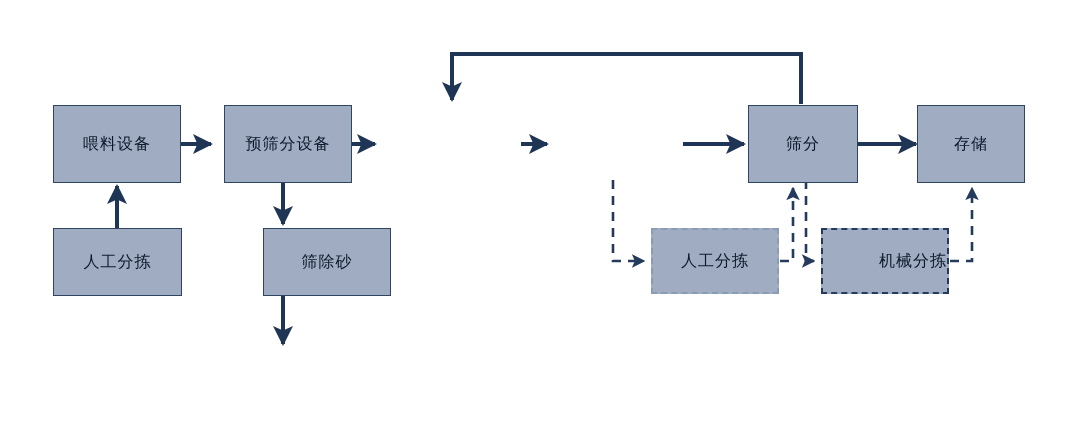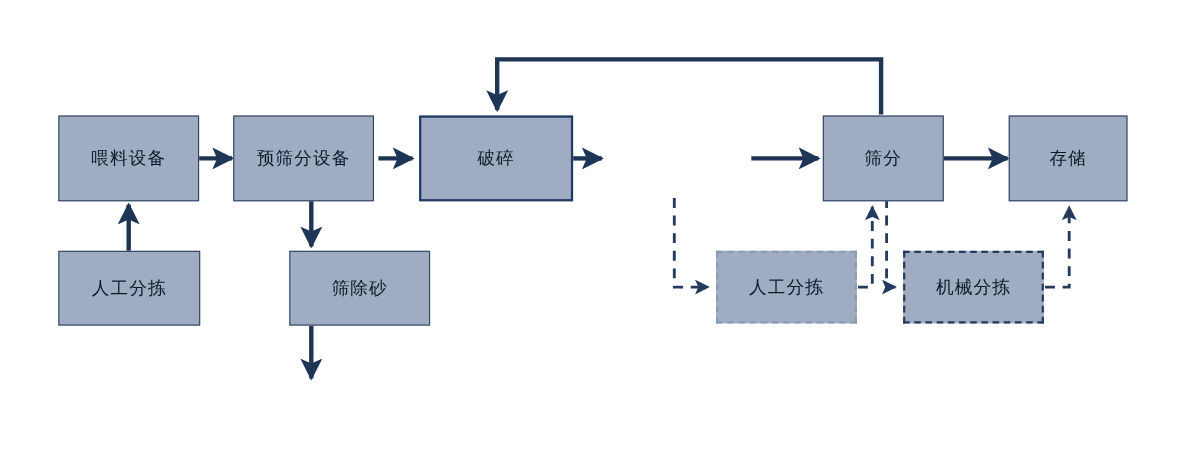--- a/index.html
+++ b/index.html
@@ -92,27 +92,24 @@
 
     <path d="M 806 180 L 806 261 L 814 261" stroke="#243B5E" stroke-width="2.6" fill="none" stroke-dasharray="9 7" marker-end="url(#arrowDash)"></path>
 
     <path d="M 950 261 L 972 261 L 972 188" stroke="#243B5E" stroke-width="2.6" fill="none" stroke-dasharray="9 7" marker-end="url(#arrowDash)"></path>
   </svg>
 
   <div class="node" style="left:53px; top:105px; width:128px; height:78px;">
     <span class="node-label">喂料设备</span>
   </div>
 
-  <div class="node" style="left:212px; top:105px; width:128px; height:78px;">
+  <div class="node" style="left:224px; top:105px; width:128px; height:78px;">
     <span class="node-label">预筛分设备</span>
   </div>
 
-  <div class="node thick" style="left:381px; top:105px; width:140px; height:78px;">
-    <span class="node-label">破碎</span>
-  </div>
 
 
   <div class="node" style="left:748px; top:105px; width:110px; height:78px;">
     <span class="node-label">筛分</span>
   </div>
 
   <div class="node" style="left:917px; top:105px; width:108px; height:78px;">
     <span class="node-label">存储</span>
   </div>
 
@@ -122,17 +119,17 @@
 
   <div class="node" style="left:219px; top:228px; width:128px; height:68px;margin-left:44px;">
     <span class="node-label">筛除砂</span>
   </div>
 
 
   <div class="node dashed-light" style="left:651px; top:228px; width:128px; height:66px;">
     <span class="node-label">人工分拣</span>
   </div>
 
-  <div class="node dashed-dark" style="left:821px; top:228px; width:128px; height:66px;">
+  <div class="node dashed-dark" style="left:821px; top:228px; width:128px; height:66px;justify-content:flex-end;">
     <span class="node-label">机械分拣</span>
   </div>
 
 </div>
 
 </body></html>

